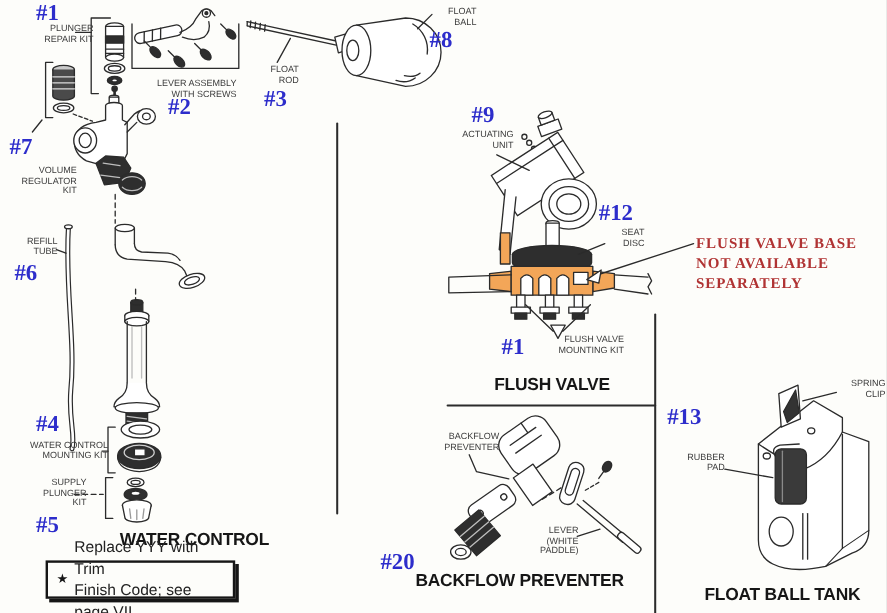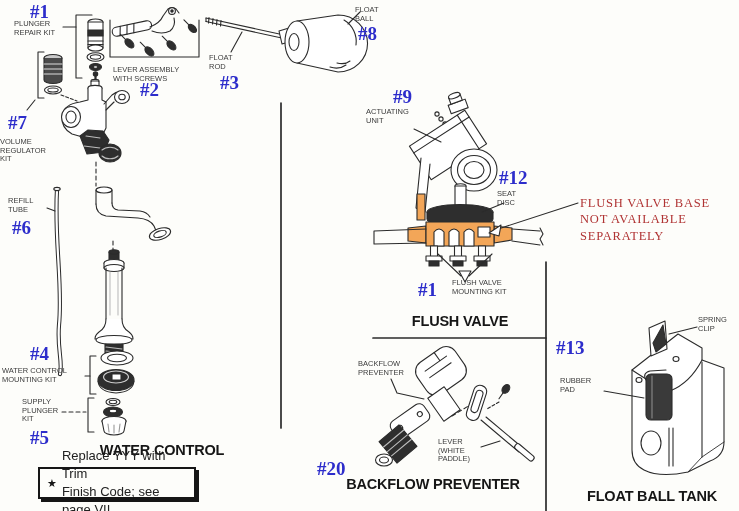--- a/index.html
+++ b/index.html
@@ -14,37 +14,37 @@
     color:var(--link_blue,#2d2dcb);
     white-space:nowrap;
     line-height:1;
     cursor:pointer;
   }
   .callout{
     position:absolute;
     font-size:7.5px;
     line-height:1.15;
     color:var(--label_ink,#3b3b3b);
-    text-align:left;
+    text-align:right;
     white-space:pre-line;
     letter-spacing:0px;
   }
   .title{
     position:absolute;
     font-weight:bold;
     font-size:14.5px;
     letter-spacing:-0.2px;
     color:var(--title_ink,#161616);
     text-align:center;
     white-space:nowrap;
   }
   .warning{
     position:absolute;
     font-family:"Liberation Serif",serif;
-    font-weight:normal;
+    font-weight:bold;
     font-size:12.5px;
     letter-spacing:0.8px;
     line-height:1.3;
     color:var(--warning_red,#b03333);
     white-space:pre-line;
   }
   .notebox{
     position:absolute;
     left:38px;top:467px;width:158px;height:32px;
     border:2px solid var(--title_ink,#161616);

